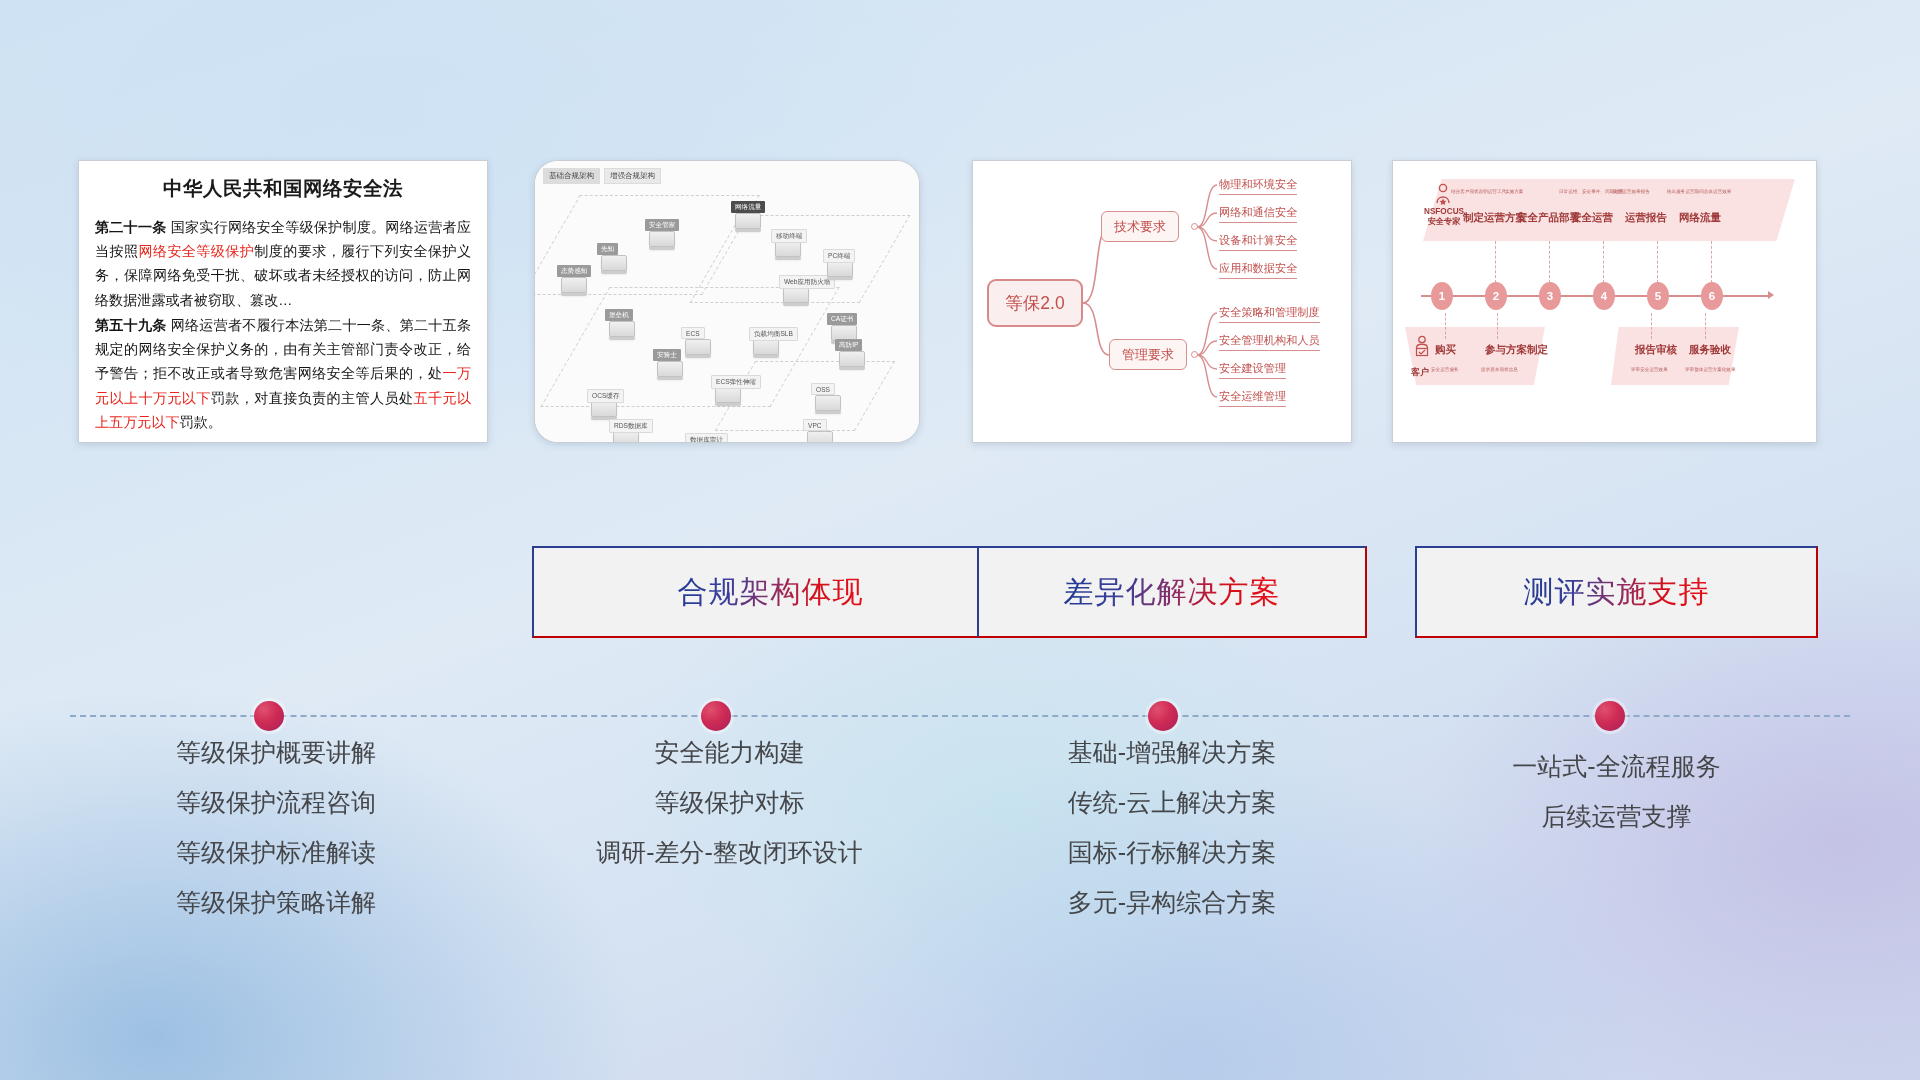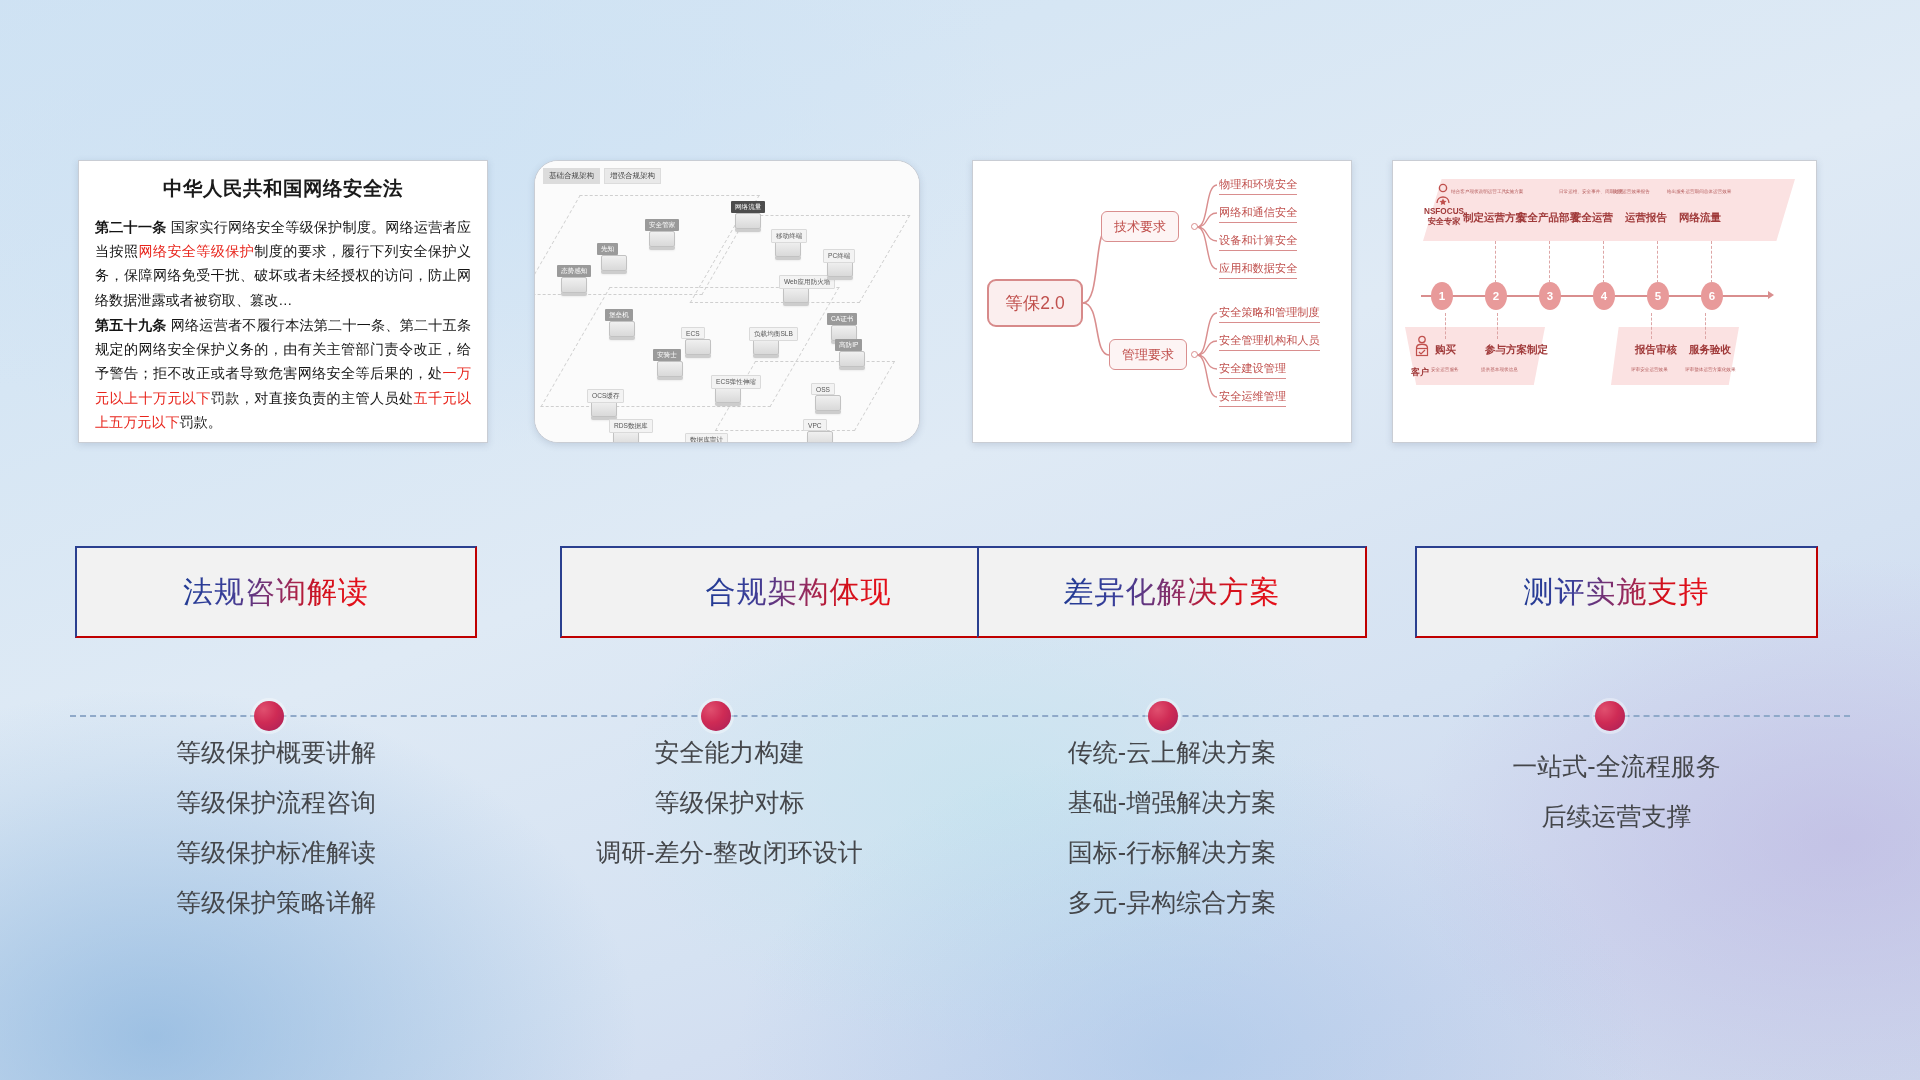--- a/index.html
+++ b/index.html
@@ -126,21 +126,21 @@
     border-bottom: 2px solid #c00000;
     display: flex; align-items: center; justify-content: center;
   }
   .banner-label {
     font-size: 30px; font-weight: 400; letter-spacing: 1px;
     background: linear-gradient(100deg, #1f3a93 0%, #3a3f9a 26%, #8f2c63 52%, #d4101a 74%, #e8101a 100%);
     -webkit-background-clip: text; background-clip: text;
     -webkit-text-fill-color: transparent; color: transparent;
   }
   #banner-0 { left: 75px;   width: 402px; }
-  #banner-1 { left: 560px;  width: 477px; }
+  #banner-1 { left: 532px;  width: 477px; }
   #banner-2 { left: 977px;  width: 390px; }
   #banner-3 { left: 1415px; width: 403px; }
 
   
   .rail { position: absolute; top: 694px; left: 0; width: 1920px; height: 44px; }
   .rail-line {
     position: absolute; top: 21px; left: 70px; width: 1780px; height: 0;
     border-top: 2px dashed #8fa9c9;
   }
   .rail-dot {
@@ -325,23 +325,20 @@
           <div class="tl-conn" style="left: 52px; top: 152px; height: 26px;"></div>
           <div class="tl-conn" style="left: 104px; top: 152px; height: 26px;"></div>
           <div class="tl-conn" style="left: 258px; top: 152px; height: 26px;"></div>
           <div class="tl-conn" style="left: 312px; top: 152px; height: 26px;"></div>
         </div>
     </div>
   </div>
 </div>
 
 <div class="banners">
-  <div class="banner" id="banner-0">
-    <span class="banner-label">法规咨询解读</span>
-  </div>
   <div class="banner" id="banner-1">
     <span class="banner-label">合规架构体现</span>
   </div>
   <div class="banner" id="banner-2">
     <span class="banner-label">差异化解决方案</span>
   </div>
   <div class="banner" id="banner-3">
     <span class="banner-label">测评实施支持</span>
   </div>
 </div>
@@ -360,22 +357,22 @@
       <div class="item">等级保护流程咨询</div>
       <div class="item">等级保护标准解读</div>
       <div class="item">等级保护策略详解</div>
     </div>
   <div class="col" id="col-1">
       <div class="item">安全能力构建</div>
       <div class="item">等级保护对标</div>
       <div class="item">调研-差分-整改闭环设计</div>
     </div>
   <div class="col" id="col-2">
+      <div class="item">基础-增强解决方案</div>
       <div class="item">传统-云上解决方案</div>
-      <div class="item">基础-增强解决方案</div>
       <div class="item">国标-行标解决方案</div>
       <div class="item">多元-异构综合方案</div>
     </div>
   <div class="col" id="col-3">
       <div class="item">一站式-全流程服务</div>
       <div class="item">后续运营支撑</div>
     </div>
 </div>
 
 </body></html>

